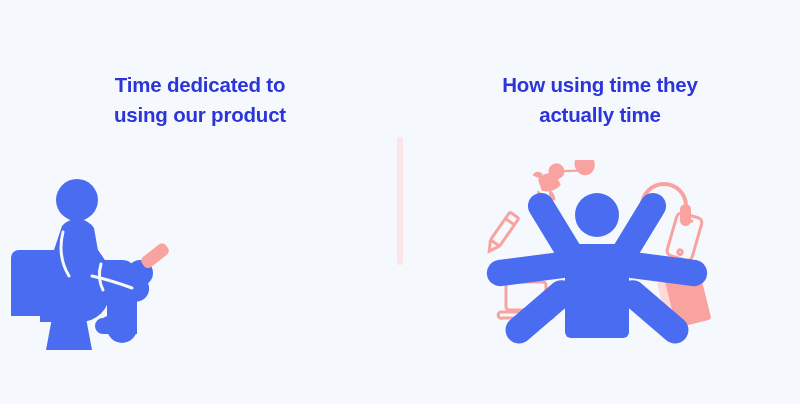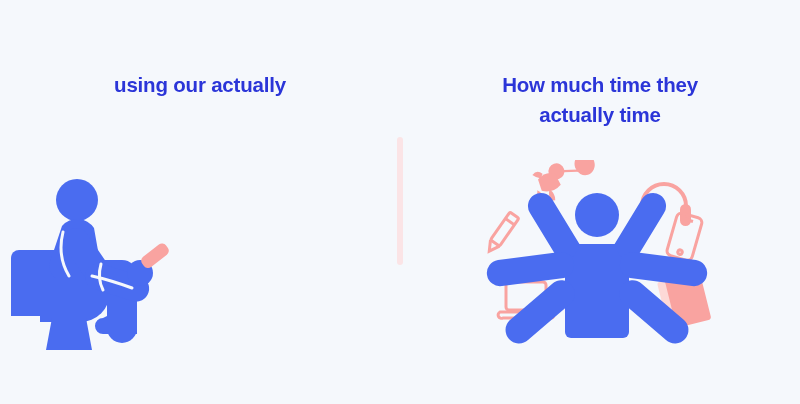--- a/index.html
+++ b/index.html
@@ -64,21 +64,22 @@
   }
 </style>
 </head>
 <body>
 
 <div id="stage">
 
   <div class="panel panel-left">
 
     <div class="panel-title">
-      <span class="ln">using our actually</span>
+      <span class="ln">Time dedicated to</span>
+      <span class="ln">using our product</span>
     </div>
 
     <div class="art">
       <svg width="400" height="200" viewBox="0 0 400 200" xmlns="http://www.w3.org/2000/svg">
 
         <g fill="#4a6cf0">
 
           <path d="M19 90 h40 a8 8 0 0 1 8 8 v58 h-56 v-58 a8 8 0 0 1 8 -8 z"></path>
 
           <path d="M40 112 h56 a14 14 0 0 1 14 14 v6
@@ -134,21 +135,21 @@
 
       </svg>
     </div>
   </div>
 
   <div class="divider"></div>
 
   <div class="panel panel-right">
 
     <div class="panel-title">
-      <span class="ln">How much time they</span>
+      <span class="ln">How using time they</span>
       <span class="ln">actually time</span>
     </div>
 
     <div class="art">
       <svg width="400" height="200" viewBox="0 0 400 200" xmlns="http://www.w3.org/2000/svg">
 
         <g fill="#f9a3a0" transform="translate(128,8) rotate(-18)">
           <circle cx="26" cy="12" r="8"></circle>
           <path d="M6 14 q10 -6 18 0 l2 12 q-10 6 -20 0 z"></path>
           <path d="M2 8 q6 -4 10 2 l-3 4 q-5 -3 -7 -6 z"></path>

